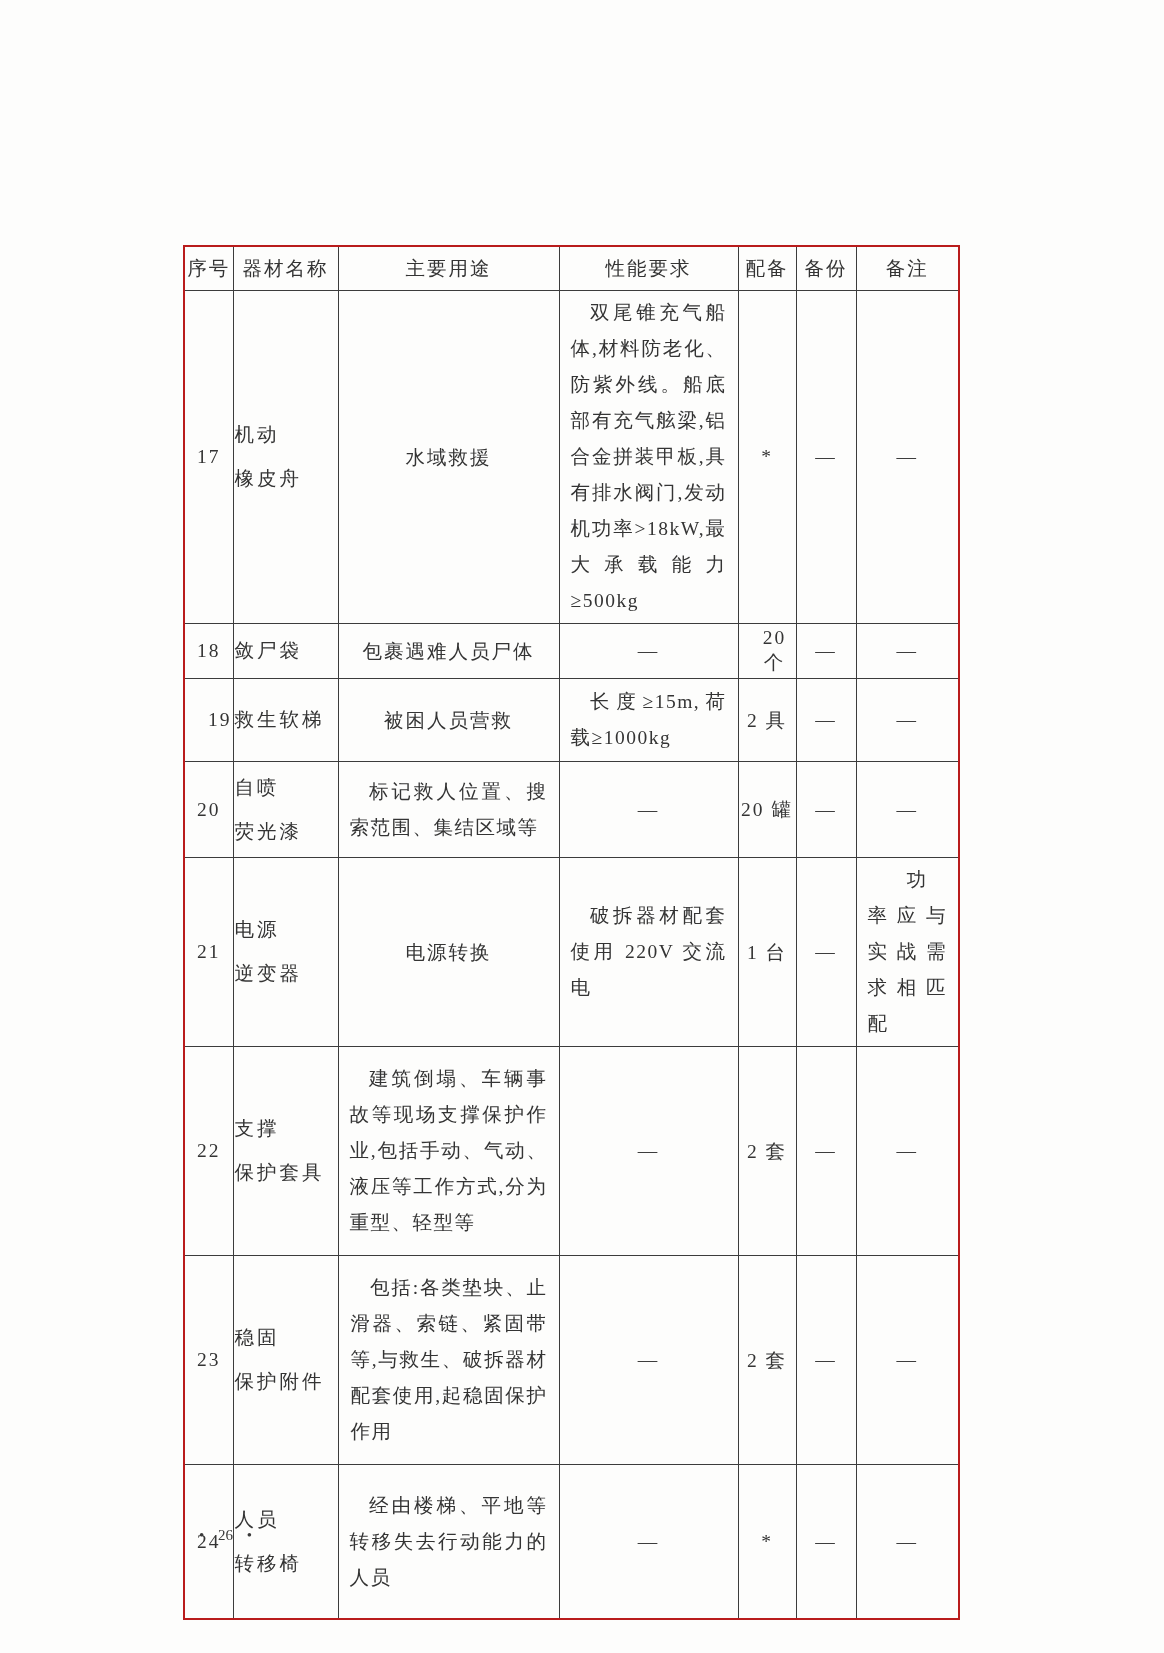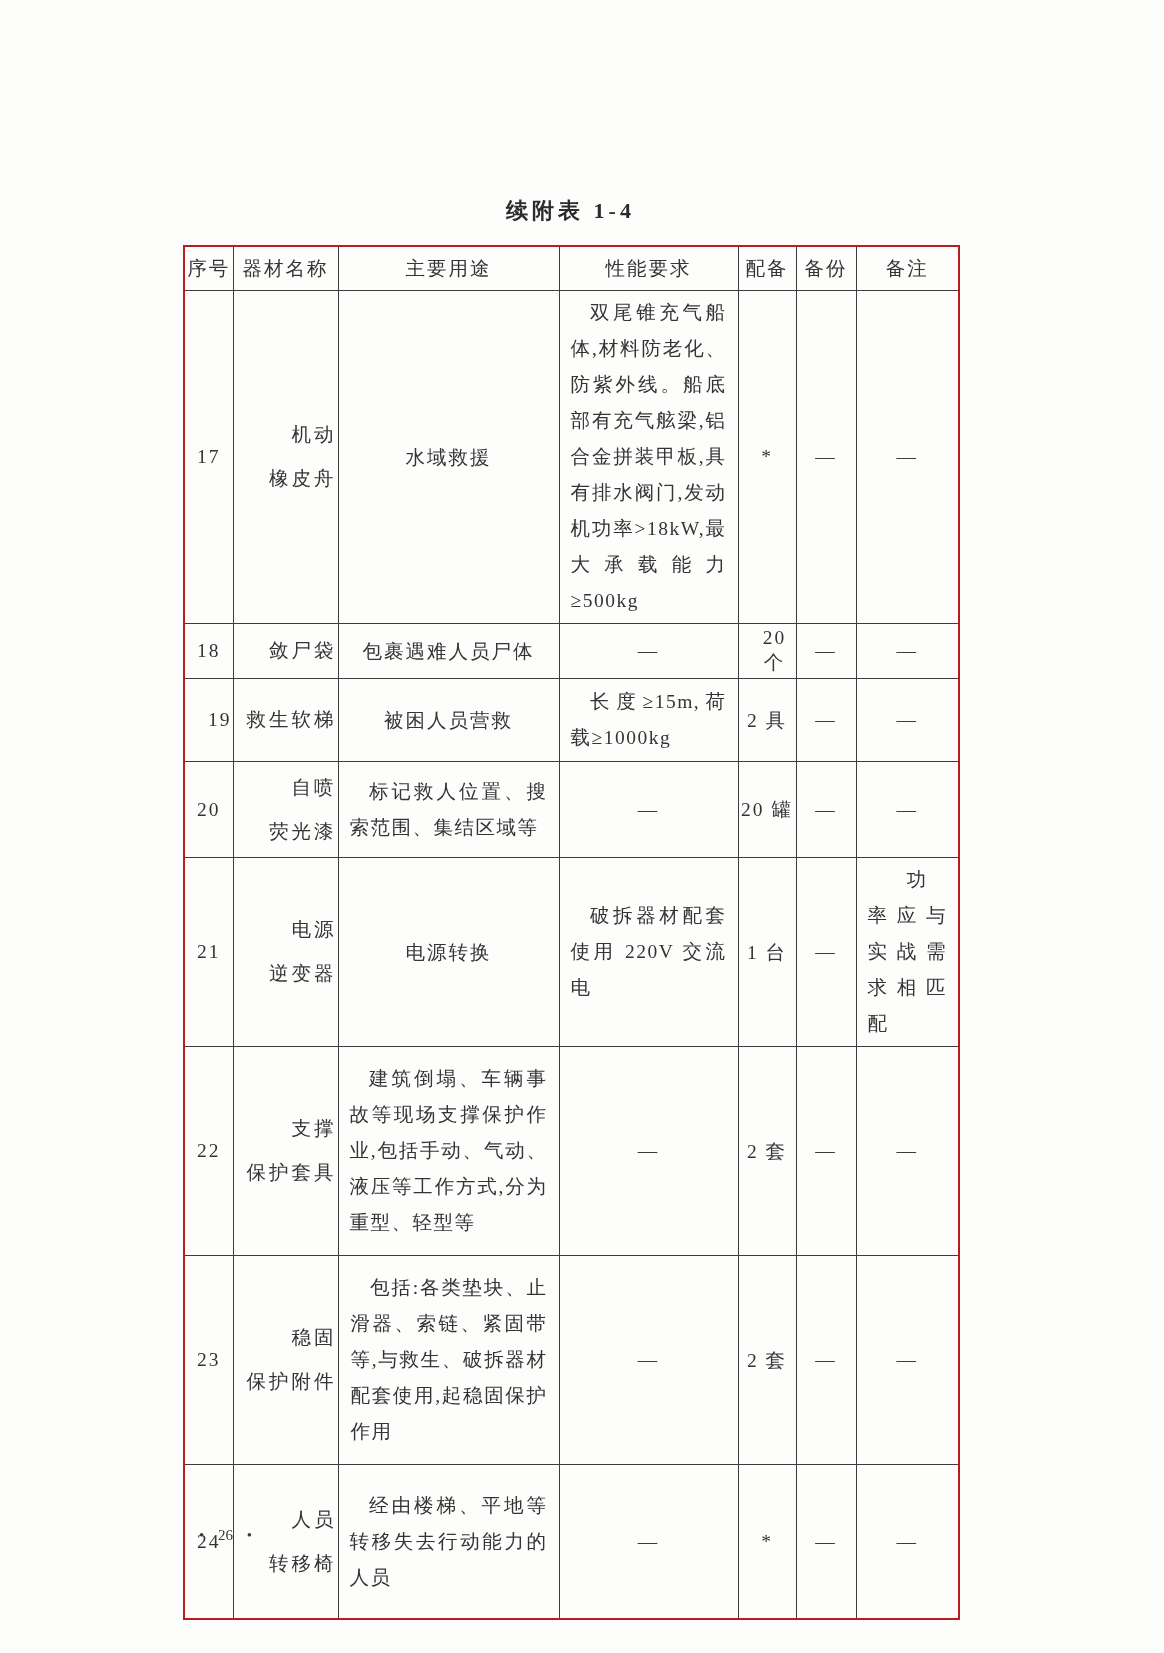--- a/index.html
+++ b/index.html
@@ -30,40 +30,39 @@
   }
   .doc-table th {
     height:41px; font-weight:normal;
     text-align:center; letter-spacing:2px;
   }
   .col-0 { width:49px; } .col-1 { width:105px; } .col-2 { width:221px; }
   .col-3 { width:179px; } .col-4 { width:58px; } .col-5 { width:60px; }
   .col-6 { width:103px; }
 
   td.c-center { text-align:center; letter-spacing:2px; }
-  .name-line { text-align:right; letter-spacing:3px; line-height:44px; }
+  .name-line { text-align:left; letter-spacing:3px; line-height:44px; }
   .para {
     text-align:justify; text-justify:inter-character;
     padding:4px 11px; line-height:36px; letter-spacing:1.5px;margin-top:37px;
   }
   .indent1 { text-indent:1em; }
   .indent2 { text-indent:2em; }
   .dash { letter-spacing:0; font-size:19px; color:#4a4a4a; }
 
   .page-footer {
     position:absolute; top:1527px; left:199px;
     font-size:15px; color:#3a3a3a; word-spacing:10px;
   }
 </style>
 </head>
 <body>
 
 <div class="page">
 
-  <h1 class="table-title">续附表 1-4</h1>
 
   <table class="doc-table">
     <colgroup>
       <col class="col-0">
         <col class="col-1">
         <col class="col-2">
       <col class="col-3">
         <col class="col-4">
         <col class="col-5">
         <col class="col-6">

